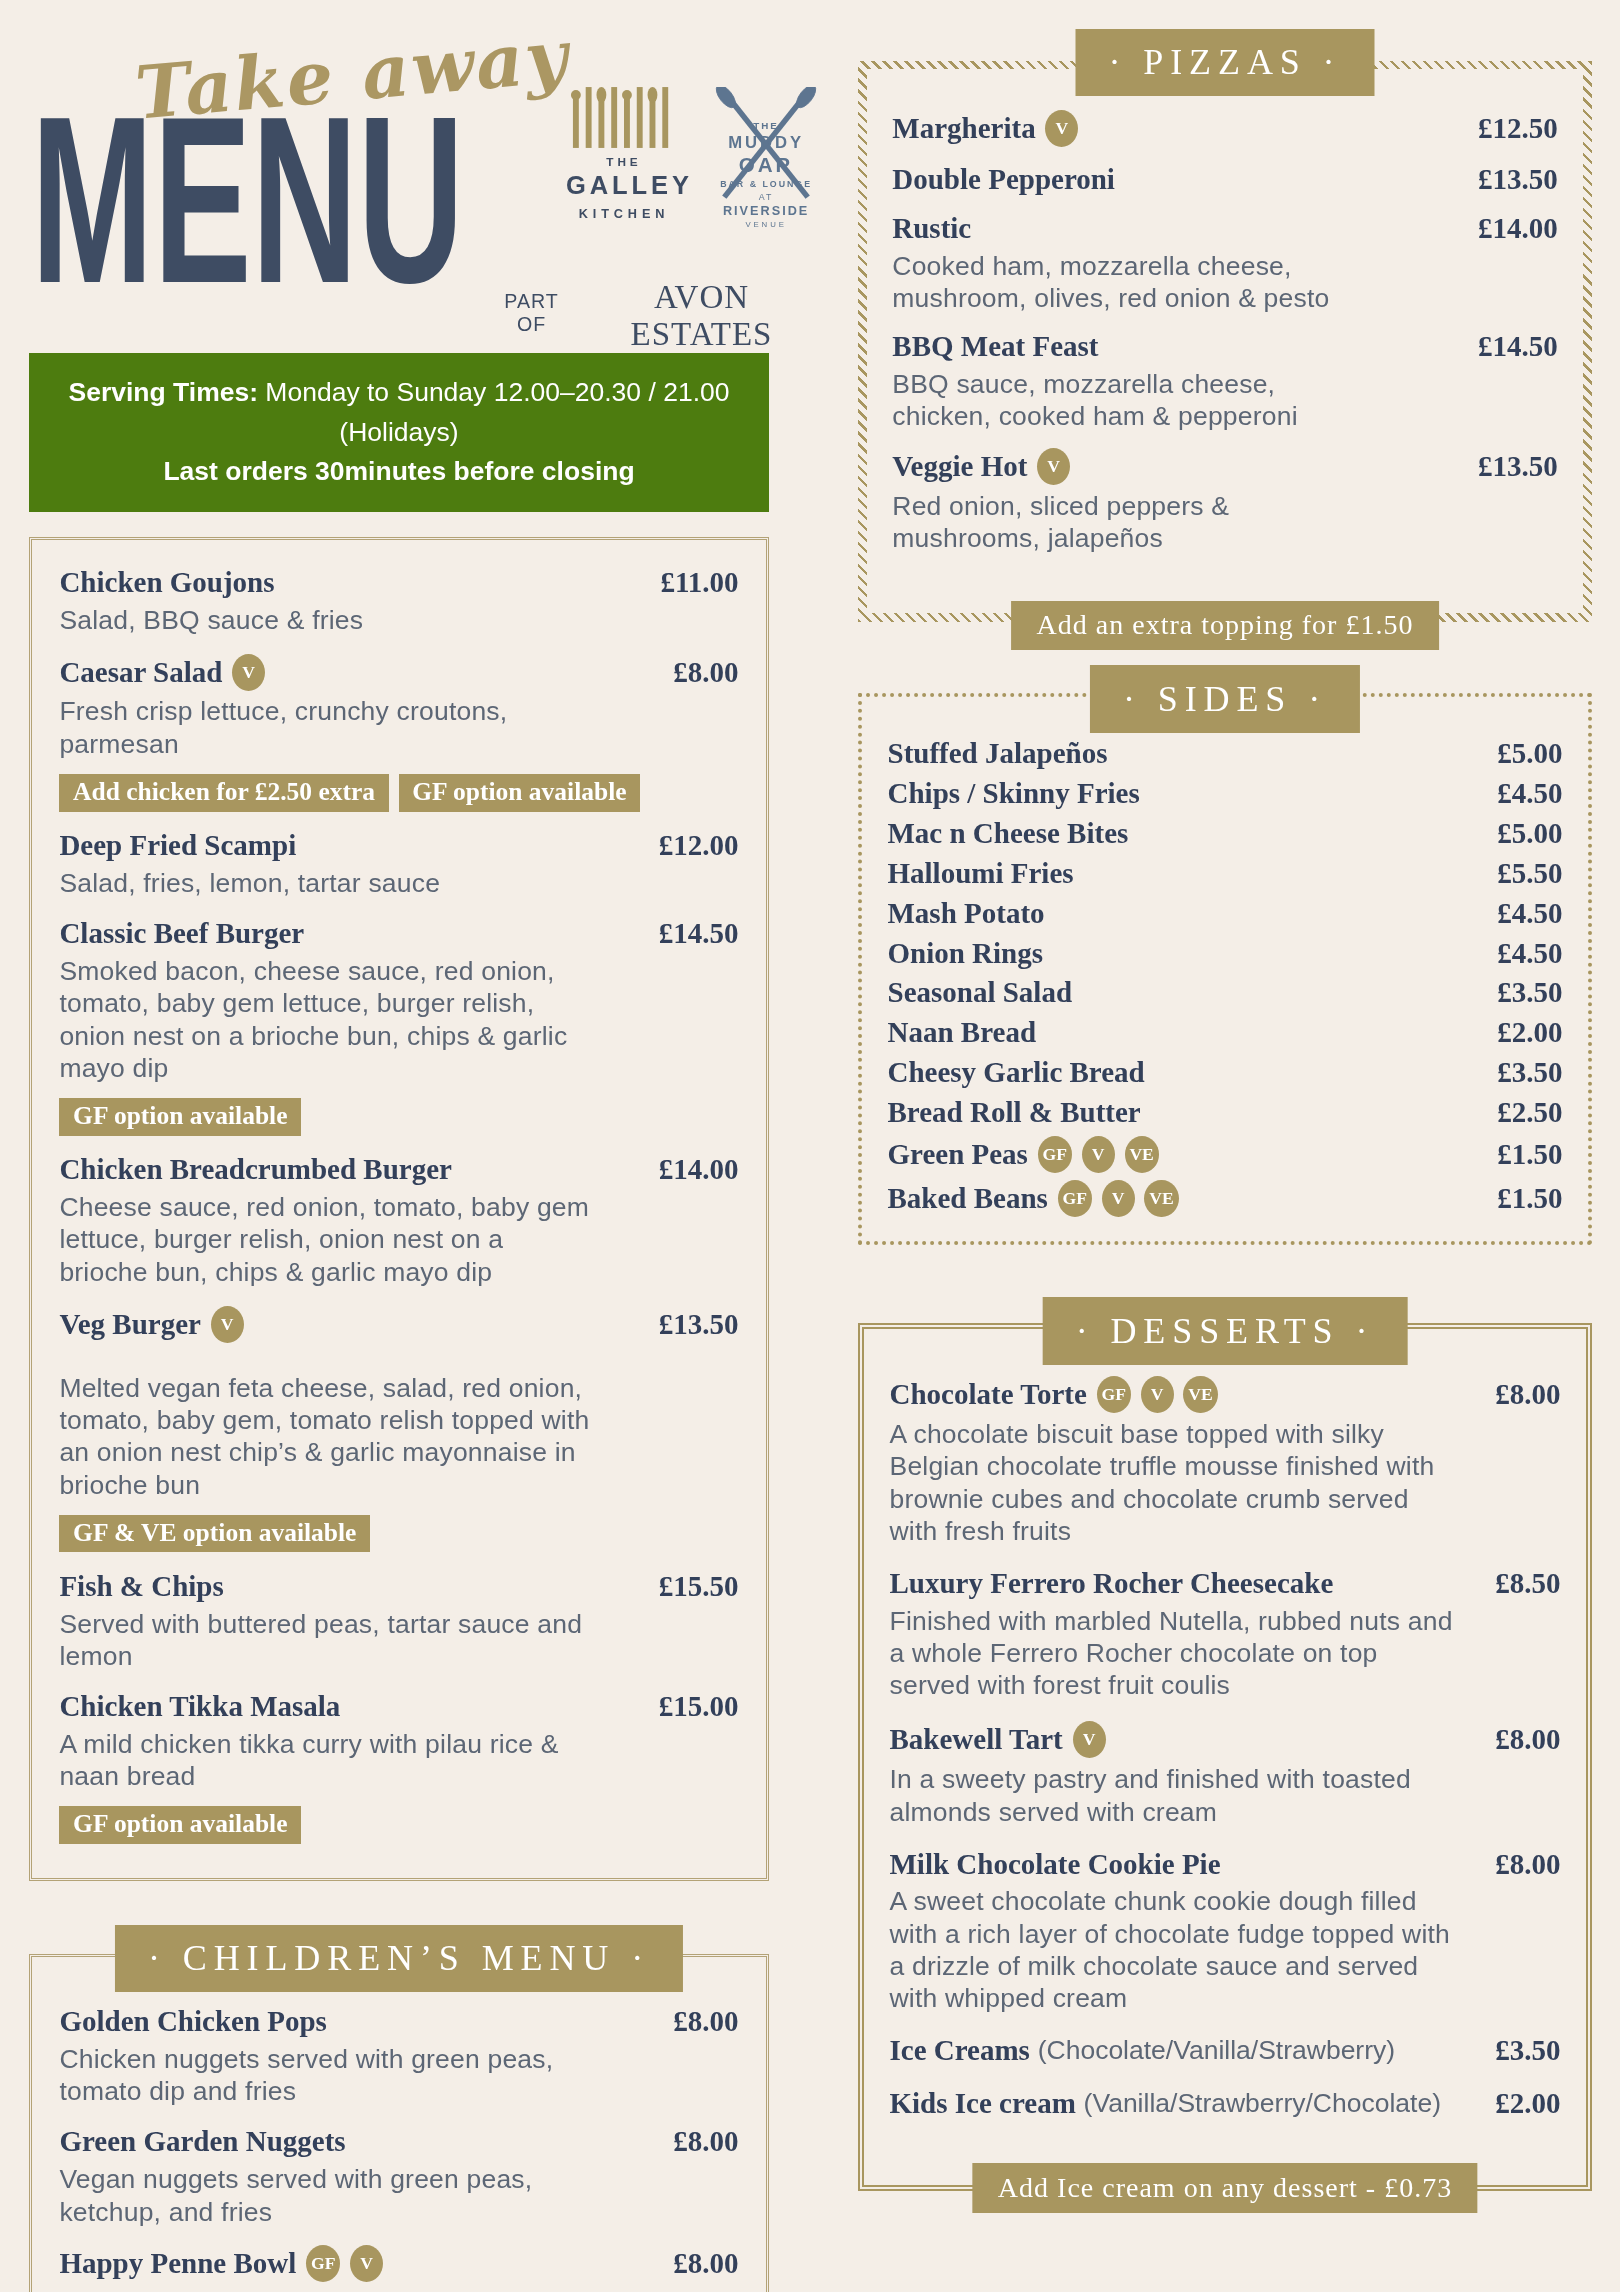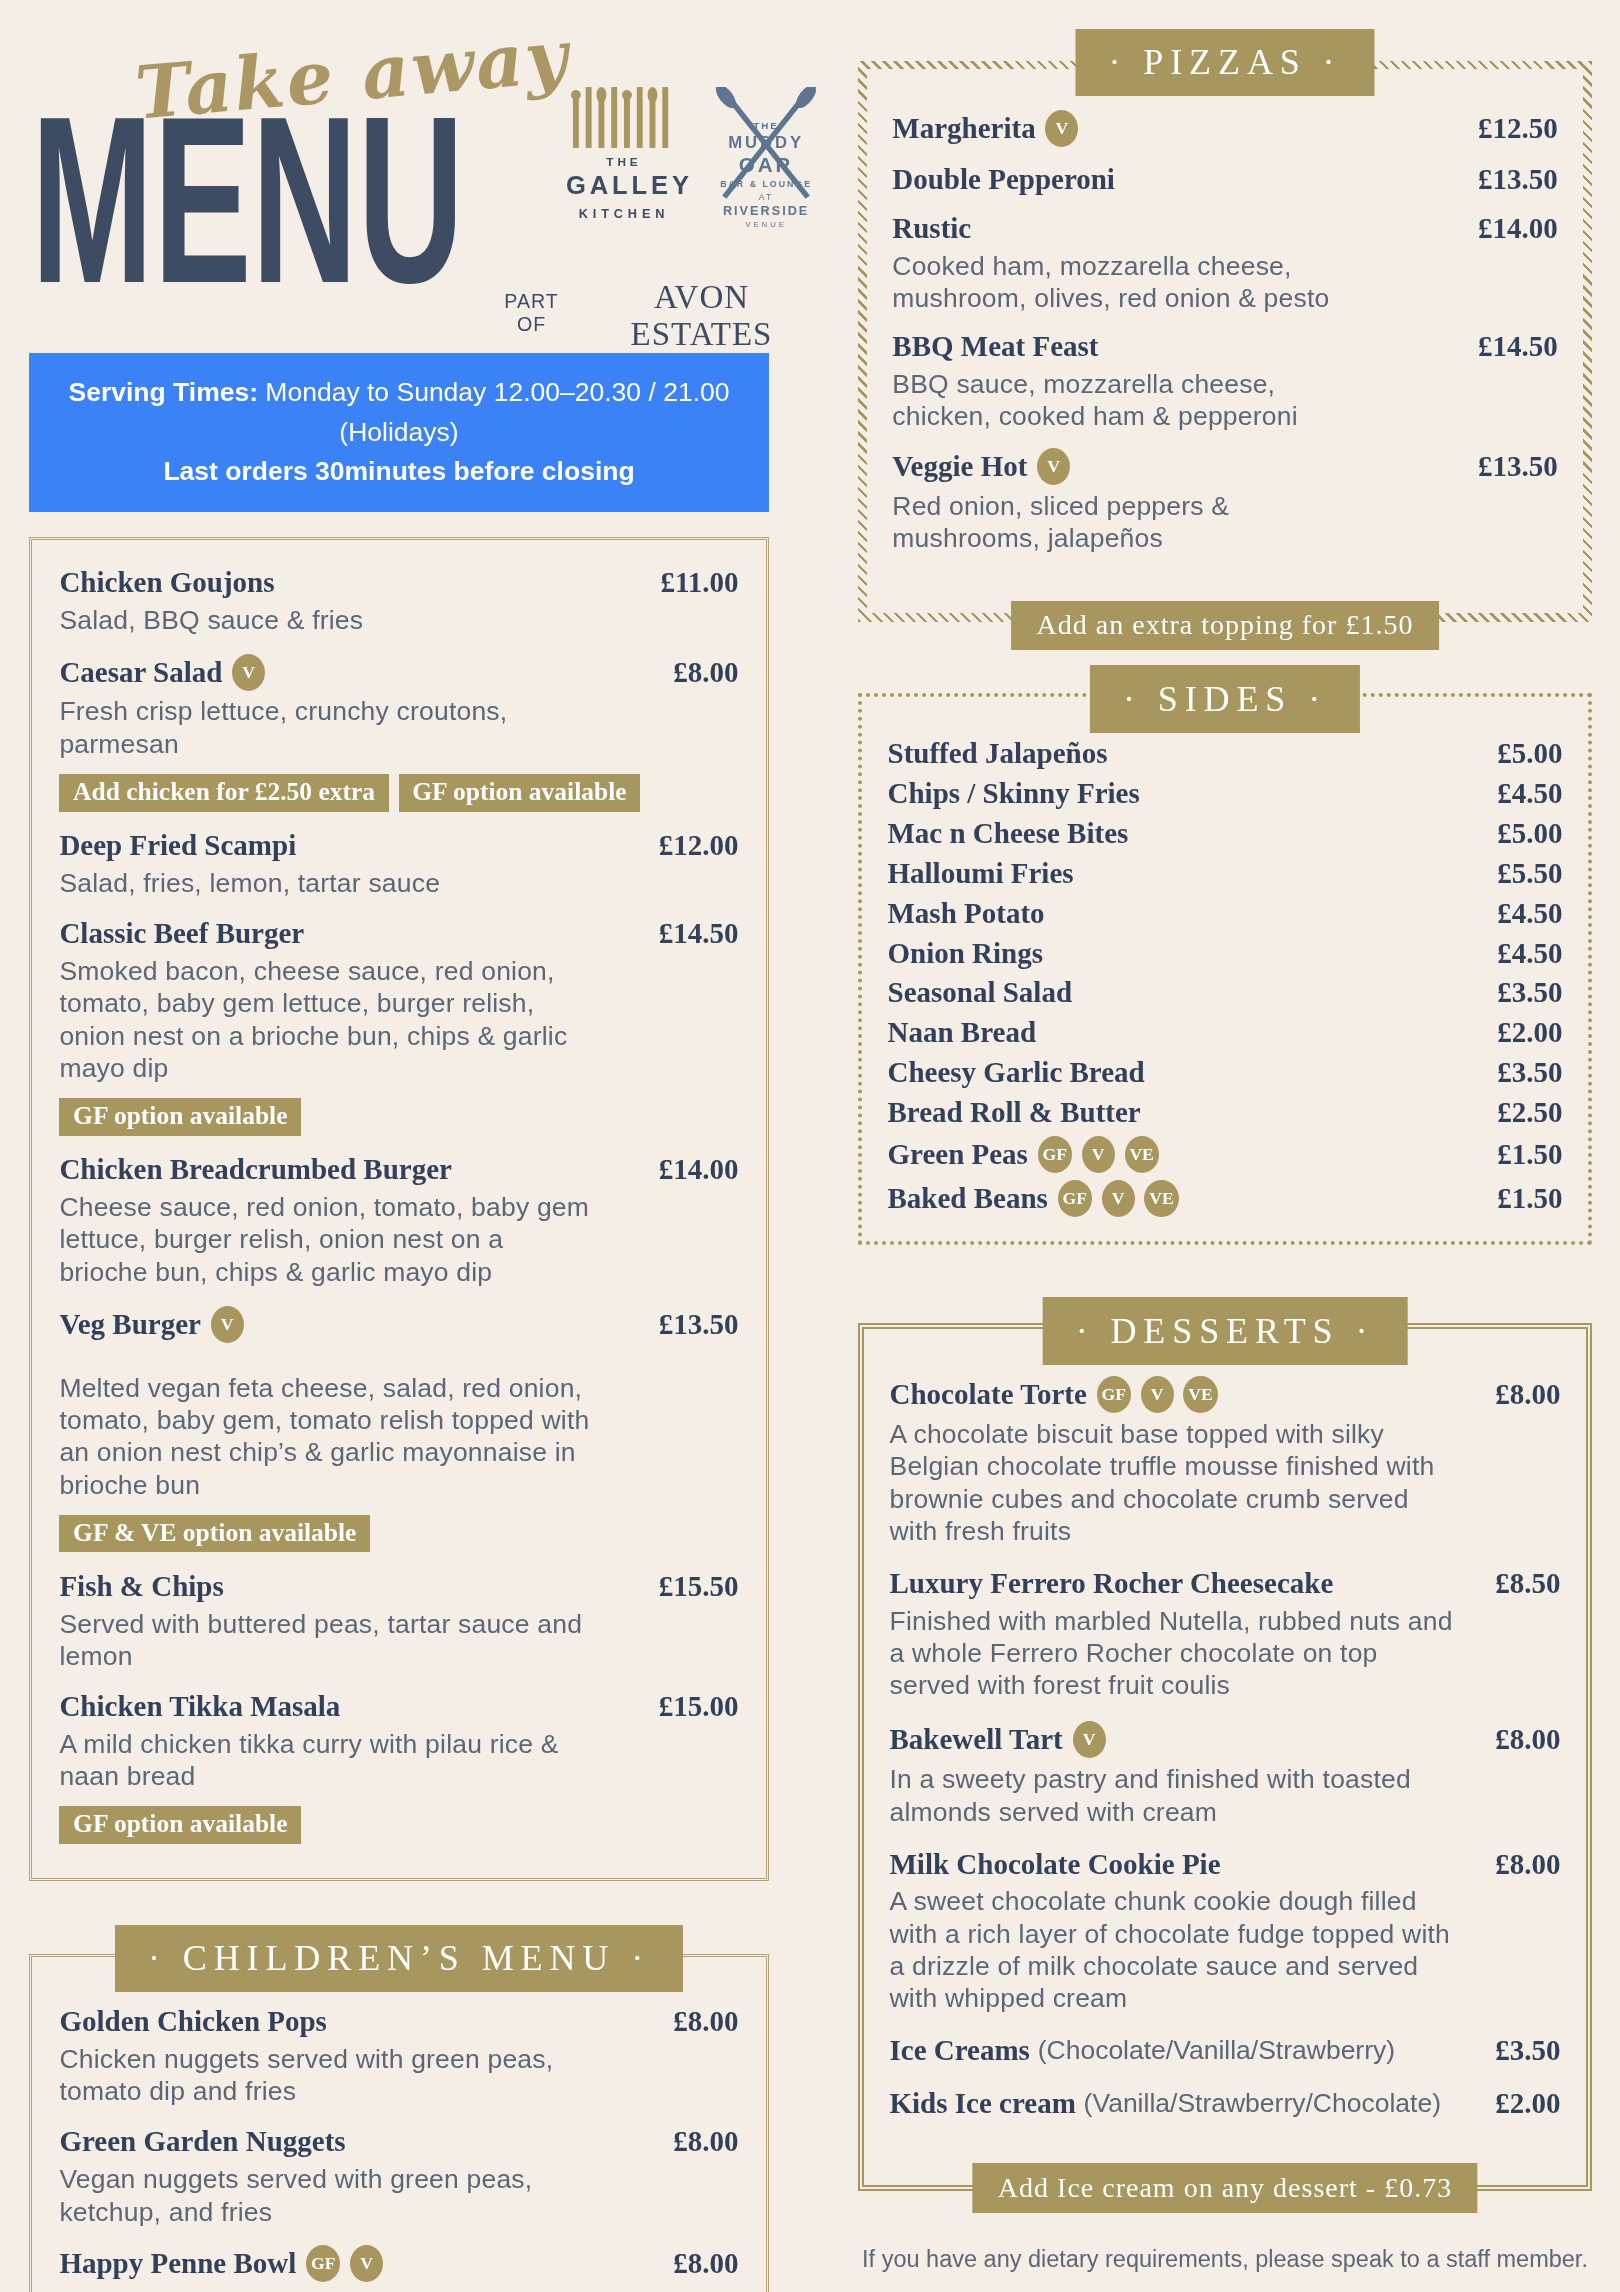--- a/index.html
+++ b/index.html
@@ -30,21 +30,21 @@
   .ol-sub{font-size:8.8px;letter-spacing:2px;font-weight:700;margin-top:2px;}
   .ol-at{font-size:8.8px;letter-spacing:2px;margin-top:3.9px;}
   .ol-venue{font-size:12.7px;letter-spacing:2px;font-weight:700;margin-top:2px;}
   .ol-venuesub{font-size:7.8px;letter-spacing:2.9px;margin-top:2px;}
   .partof{position:absolute;top:253px;left:459px;width:333px;text-align:center;color:#3e4c63;
           display:flex;align-items:baseline;justify-content:center;gap:7px;}
   .partof-label{font-size:19.6px;letter-spacing:1px;}
   .partof-brand{font-family:"Liberation Serif",serif;font-size:33px;letter-spacing:1px;}
 
   
-  .serving{width:740px;box-sizing:border-box;background:#3b82f6;color:#fff;text-align:center;
+  .serving{width:740px;box-sizing:border-box;background:#4d7c0f;color:#fff;text-align:center;
            padding:19.6px 13.7px;font-size:26.5px;line-height:1.5;margin-top:11.8px;}
   .serving b{font-weight:700;}
   .serving .l2{font-weight:700;}
 
   
   .box{position:relative;box-sizing:border-box;}
   .dbl{border:3.9px double #b3a276;}
   .main-box{width:740px;margin-top:25.5px;padding:9.8px 27.4px 15.7px;}
   .childrens-box{width:740px;margin-top:73px;padding:33px 27.4px 7.8px;}
   .banner{position:absolute;top:-32px;left:50%;transform:translateX(-50%);background:#a8965f;color:#fff;
@@ -489,19 +489,18 @@
                   <span class="item-name">Kids Ice cream</span>
                   <span class="item-suffix">(Vanilla/Strawberry/Chocolate)</span>
                 </span>
                 <span class="item-price">£2.00</span>
               </div>
             </div>
           </div>
         <div class="banner banner-foot">Add Ice cream on any dessert - £0.73</div>
       </section>
 
-      <div class="diet-note">If you have any dietary requirements, please speak to a staff member.</div>
 
     </div>
 
   </div>
 </div>
 
 
 </body></html>

